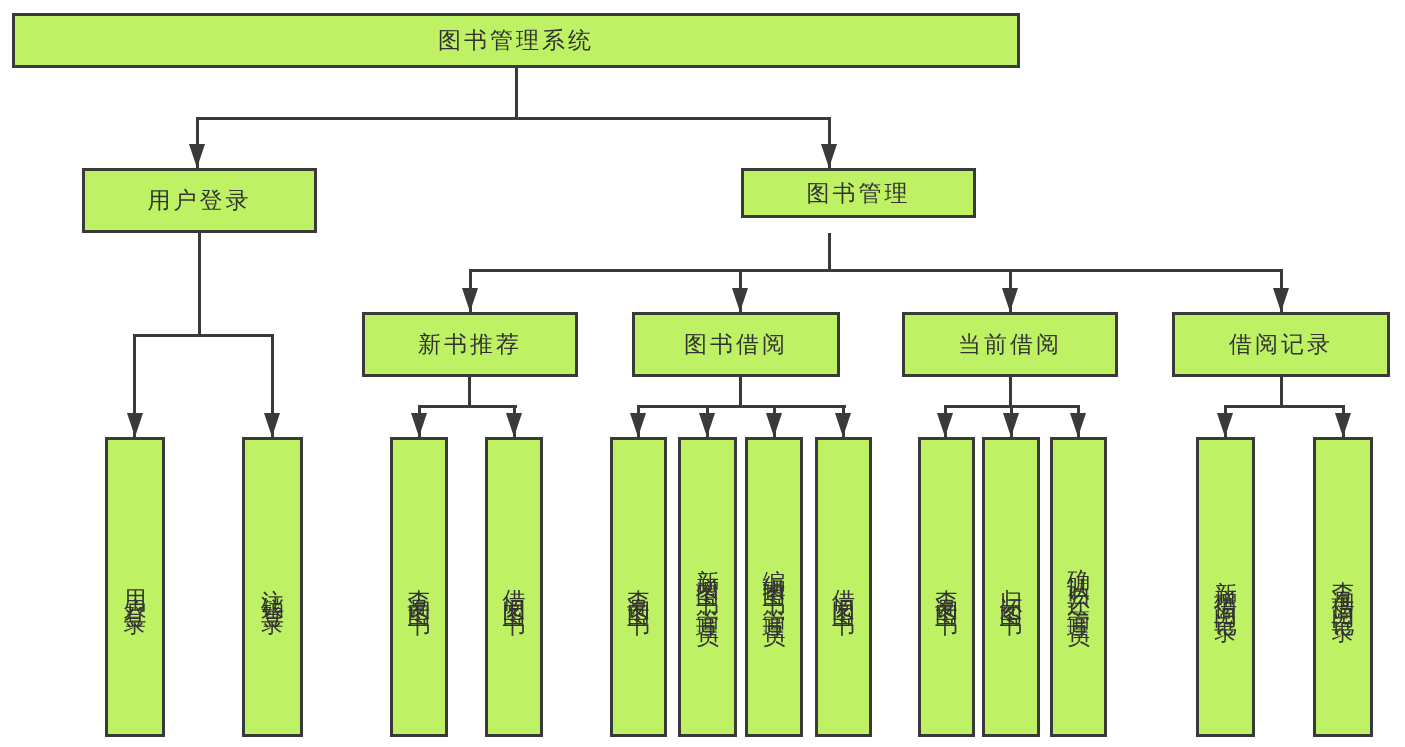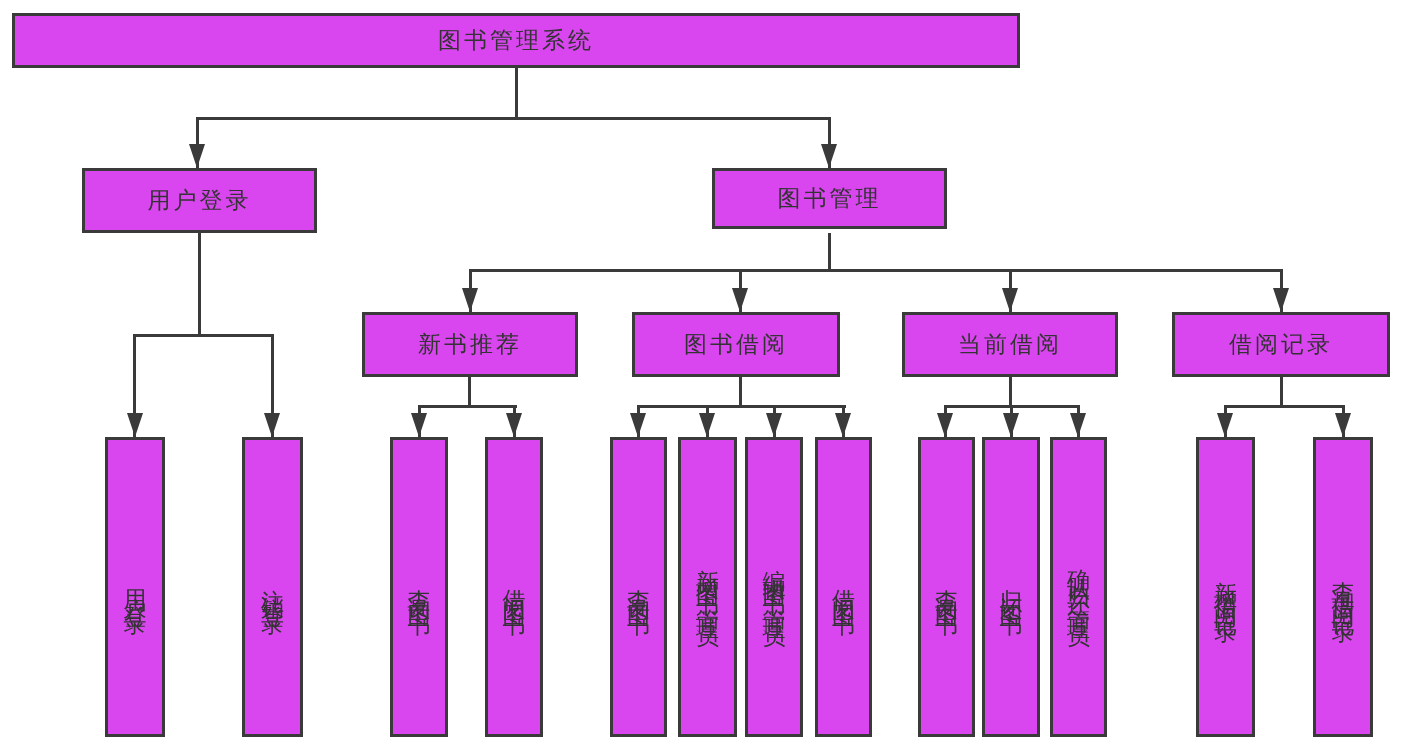--- a/index.html
+++ b/index.html
@@ -13,21 +13,21 @@
     position:relative;
     width:1405px;height:747px;
     background:var(--bg);
     font-family:"Liberation Sans","DejaVu Sans",sans-serif;
     overflow:hidden;
   }
   .box{
     position:absolute;
     box-sizing:border-box;
     border:3px solid var(--line);
-    background:#d946ef;
+    background:#bef264;
     display:flex;
     align-items:center;
     justify-content:center;
     color:var(--text);
   }
   .hlabel{
     font-size:23px;
     letter-spacing:3px;
     white-space:nowrap;
     color:var(--text);
@@ -123,21 +123,21 @@
   <div class="vline" style="left:1342px;top:405px;height:32px;"></div>
   <div class="arrow" style="left:1335px;top:413px;"></div>
 
   <div class="box" style="left:12px;top:13px;width:1008px;height:55px;">
     <span class="hlabel">图书管理系统</span>
   </div>
 
   <div class="box" style="left:82px;top:168px;width:235px;height:65px;">
     <span class="hlabel">用户登录</span>
   </div>
-  <div class="box" style="left:712px;top:168px;width:235px;height:61px;">
+  <div class="box" style="left:741px;top:168px;width:235px;height:50px;">
     <span class="hlabel">图书管理</span>
   </div>
 
   <div class="box" style="left:362px;top:312px;width:216px;height:65px;text-align:right;">
     <span class="hlabel">新书推荐</span>
   </div>
   <div class="box" style="left:632px;top:312px;width:208px;height:65px;">
     <span class="hlabel">图书借阅</span>
   </div>
   <div class="box" style="left:902px;top:312px;width:216px;height:65px;">

